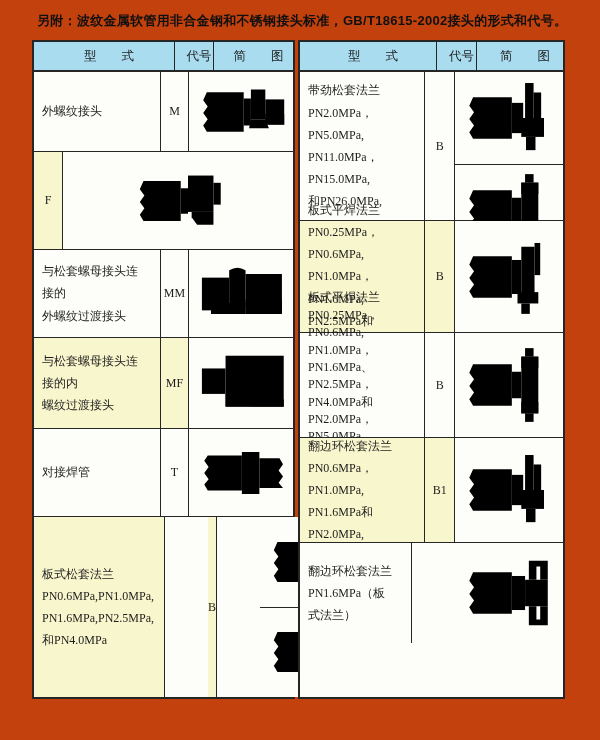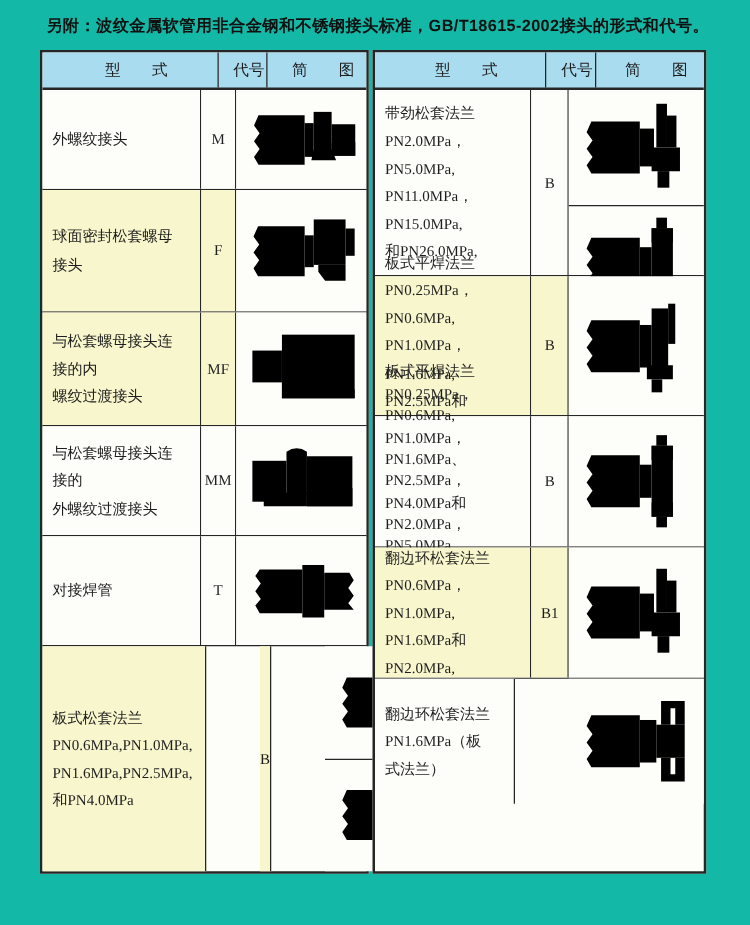--- a/index.html
+++ b/index.html
@@ -1,17 +1,17 @@
 <!DOCTYPE html>
 <html><head>
 <meta charset="utf-8">
 <style>
   html,body { margin:0; padding:0; }
   body { width:600px; height:740px; background:#f3f3f0; font-family:"Liberation Serif","DejaVu Serif",serif; }
-  .page { position:relative; width:600px; height:740px; background:#14b8a6; overflow:hidden; }
+  .page { position:relative; width:600px; height:740px; background:#c2410c; overflow:hidden; }
   .doc-title {
     position:absolute; left:37px; top:12px;
     font-family:"Liberation Sans","DejaVu Sans",sans-serif;
     font-weight:bold; font-size:13px; color:#101010; letter-spacing:0.3px;
   }
   .tables { position:absolute; left:32px; top:40px; display:flex; }
   .tbl { border:2px solid #262626; background:#fdfdf9; box-sizing:border-box; }
   .tbl.left  { width:263px; margin-right:3px; }
   .tbl.right { width:267px; }
   .thead { display:flex; background:#aadcf0; border-bottom:2px solid #262626; height:28px; }
@@ -156,52 +156,51 @@
         <div class="td-diag">
             <div class="sub">
               <svg class="dwg" width="100" height="72">
                 <use href="#d-male-thread"></use>
               </svg>
             </div>
           </div>
       </div>
 
       <div class="tr hl" style="height:98px">
-        <div class="td-type">球面密封松套螺母接头</div>
         <div class="td-code">F</div>
         <div class="td-diag">
             <div class="sub">
               <svg class="dwg" width="100" height="76">
                 <use href="#d-loose-nut"></use>
+              </svg>
+            </div>
+          </div>
+      </div>
+
+      <div class="tr" style="height:88px">
+        <div class="td-type">与松套螺母接头连接的
+外螺纹过渡接头</div>
+        <div class="td-code">MM</div>
+        <div class="td-diag">
+            <div class="sub">
+              <svg class="dwg" width="100" height="76">
+                <use href="#d-nipple"></use>
               </svg>
             </div>
           </div>
       </div>
 
       <div class="tr hl" style="height:91px">
         <div class="td-type">与松套螺母接头连接的内
 螺纹过渡接头</div>
         <div class="td-code">MF</div>
         <div class="td-diag">
             <div class="sub">
               <svg class="dwg" width="100" height="78">
                 <use href="#d-union"></use>
-              </svg>
-            </div>
-          </div>
-      </div>
-
-      <div class="tr" style="height:88px">
-        <div class="td-type">与松套螺母接头连接的
-外螺纹过渡接头</div>
-        <div class="td-code">MM</div>
-        <div class="td-diag">
-            <div class="sub">
-              <svg class="dwg" width="100" height="76">
-                <use href="#d-nipple"></use>
               </svg>
             </div>
           </div>
       </div>
 
       <div class="tr" style="height:88px">
         <div class="td-type">对接焊管</div>
         <div class="td-code">T</div>
         <div class="td-diag">
             <div class="sub">

